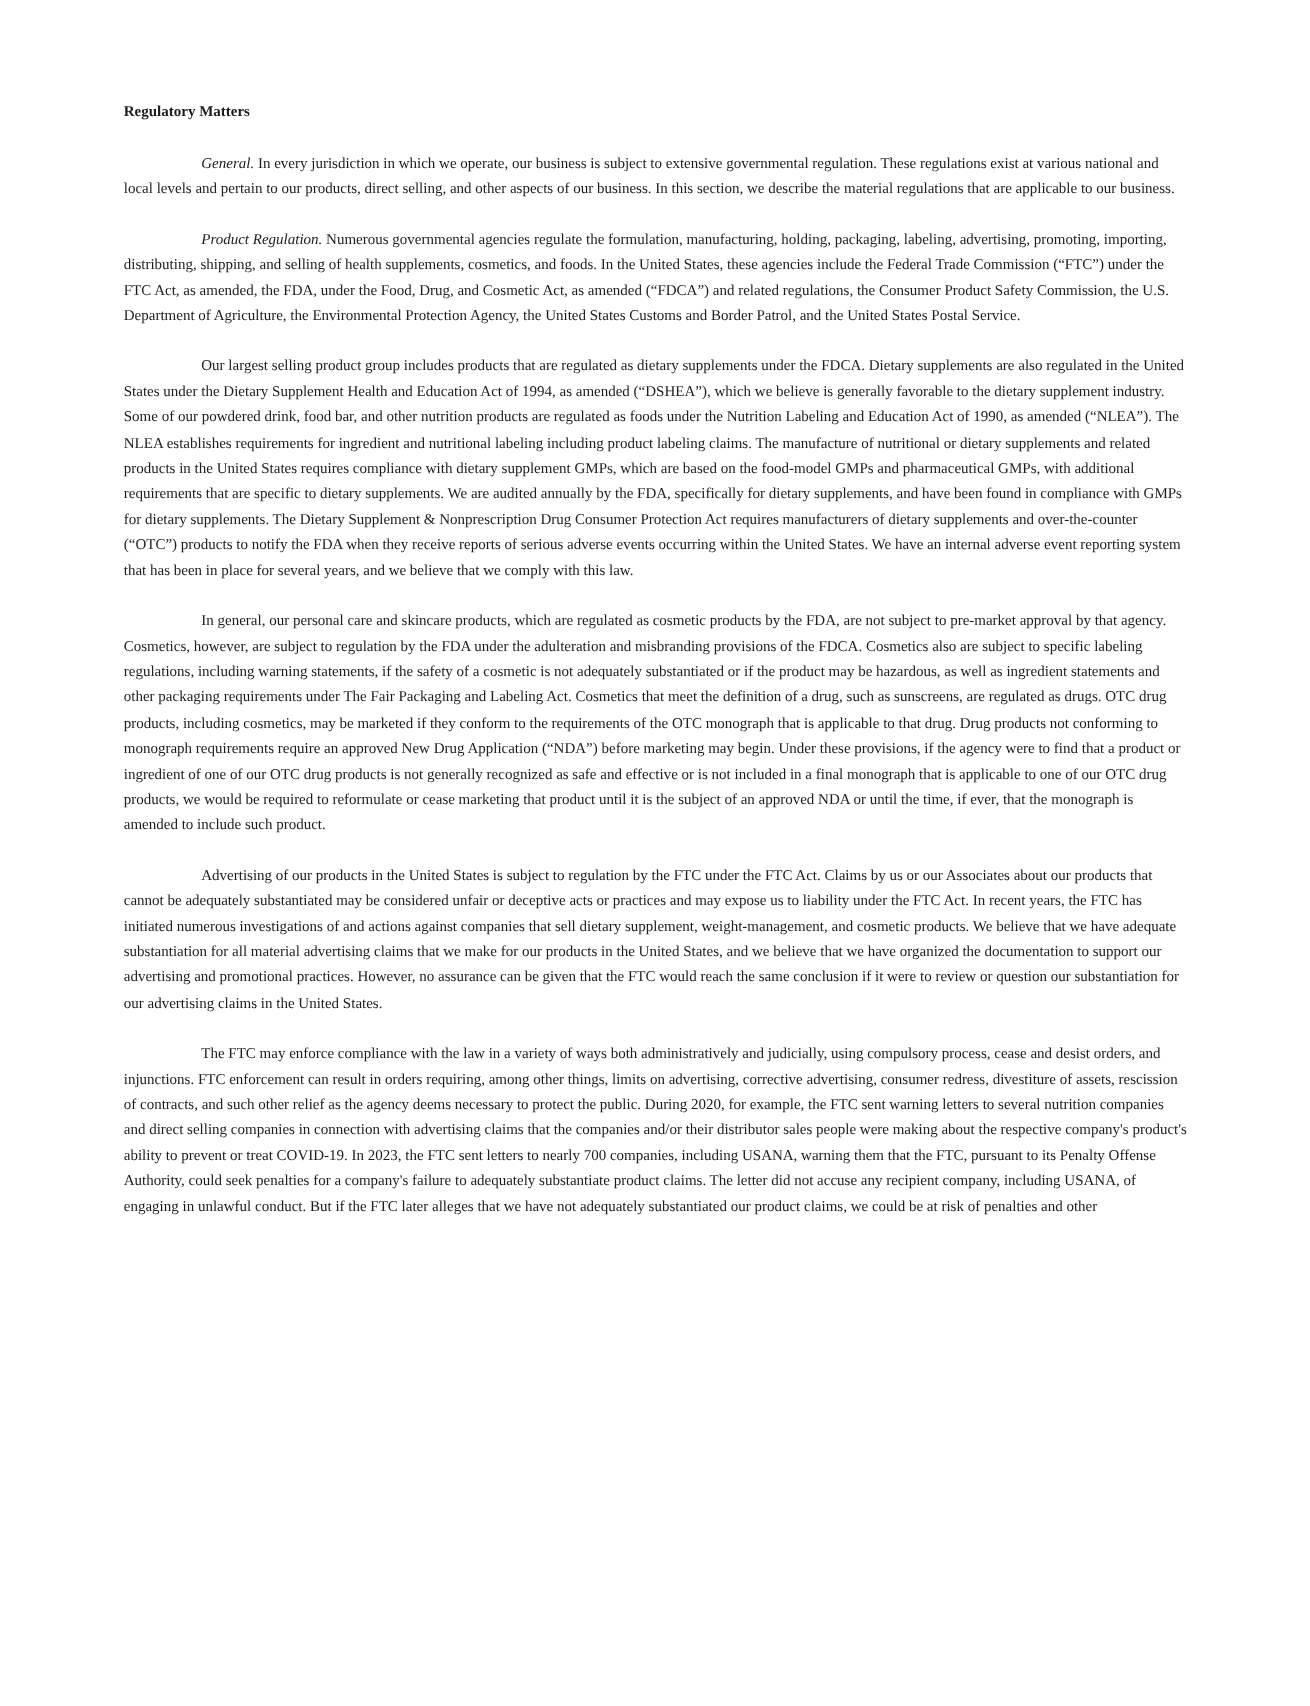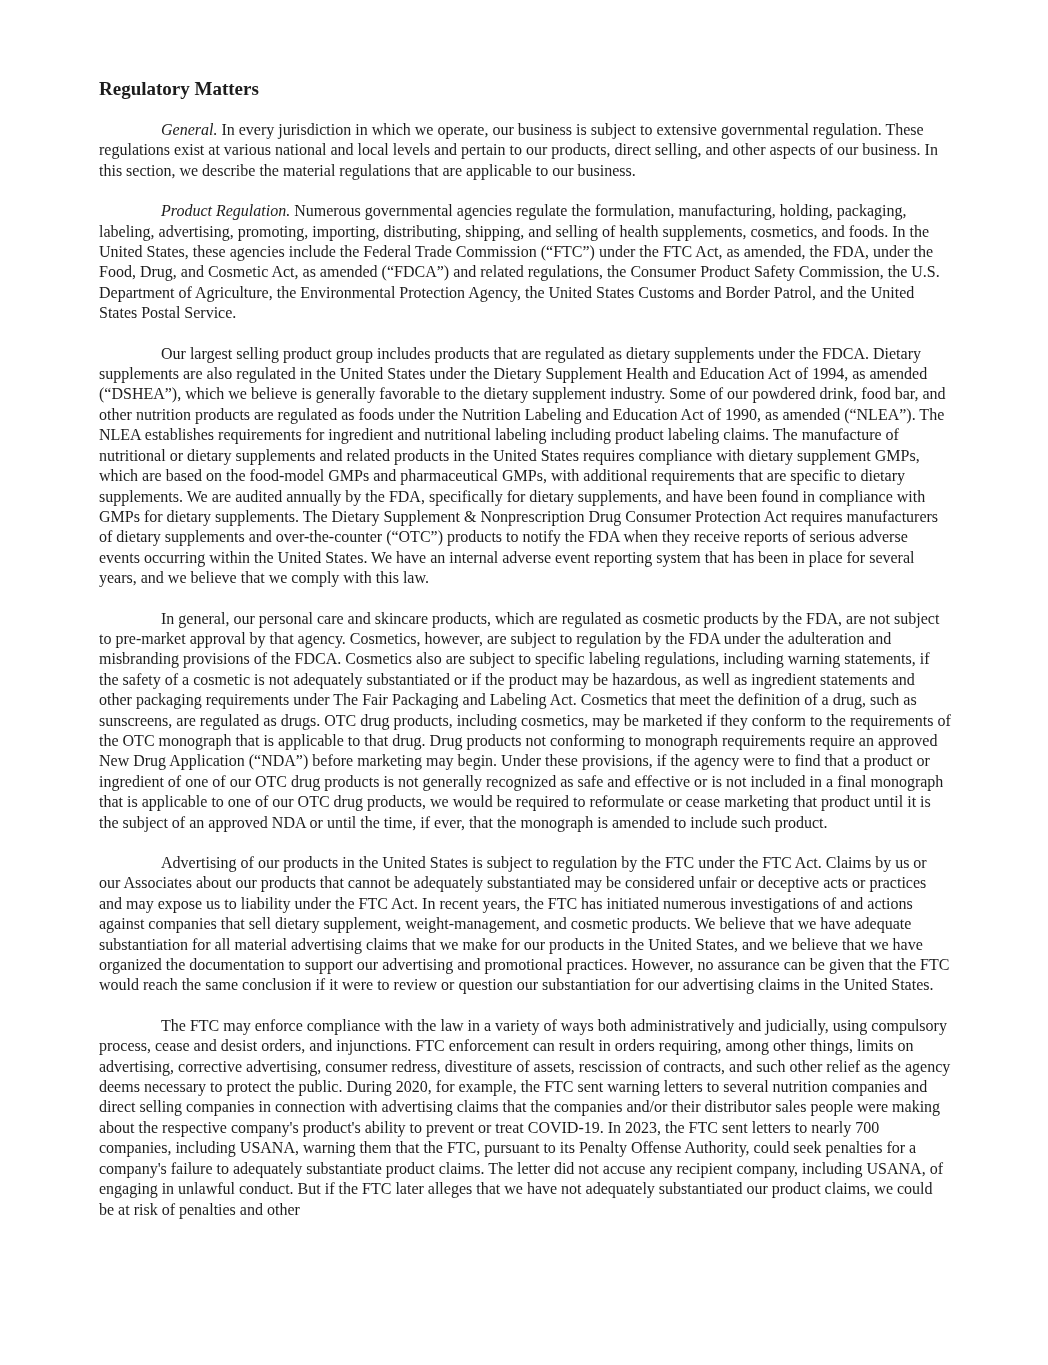--- a/index.html
+++ b/index.html
@@ -16,27 +16,27 @@
     color: #1c1c1c;
     overflow: hidden;
   }
   .content {
     position: absolute;
     left: 99px;
     top: 79px;
     width: 852px;
   }
   .heading {
-    font-size: 19px;
+    font-size: 12px;
     font-weight: bold;
     margin: 0 0 21px 0;
     line-height: 20px;
   }
   .para {
-    font-size: 16px;
+    font-size: 12px;
     line-height: 20.4px;
     margin: 0 0 20px 0;
     text-indent: 62px;
     text-align: left;
   }
   .lead {
     font-style: italic;
   }
   .page-number {
     position: absolute;

